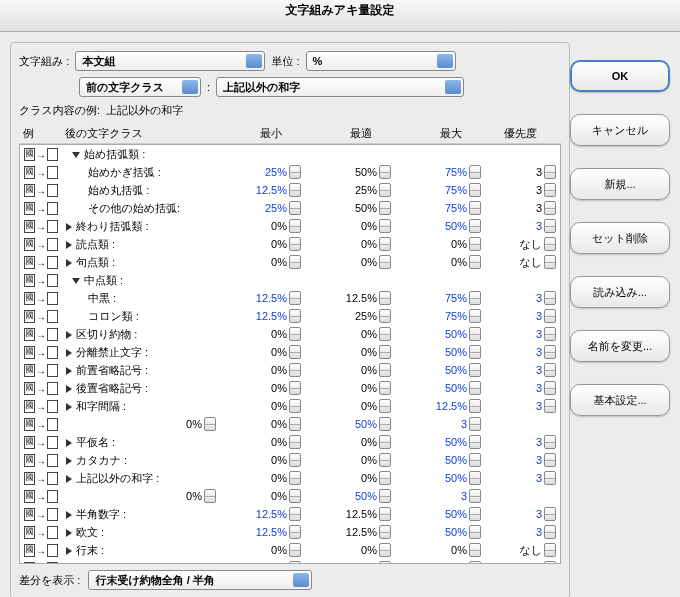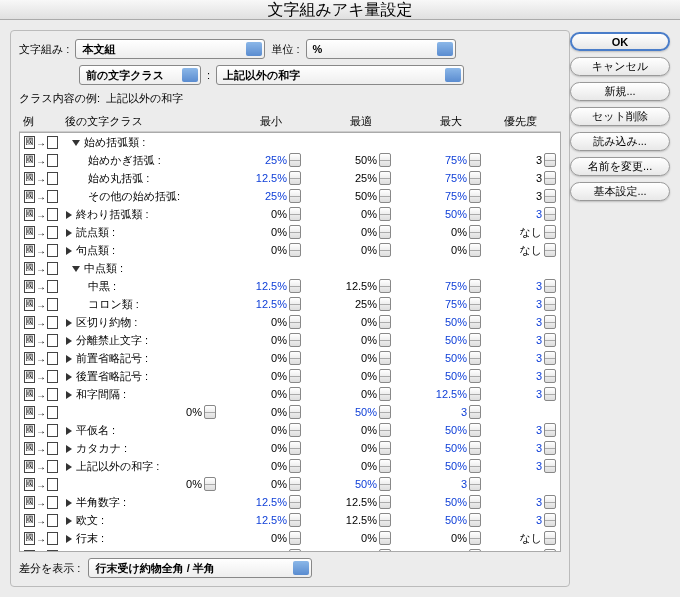--- a/index.html
+++ b/index.html
@@ -1,22 +1,22 @@
 <!DOCTYPE html>
 <html><head>
 <meta charset="utf-8">
 <style>
 * { box-sizing: border-box; margin: 0; padding: 0; }
 body { font-family: "Hiragino Kaku Gothic Pro", "Meiryo", sans-serif; font-size: 11px; background: #f0f0f0; width: 680px; height: 597px; overflow: hidden; }
 .dialog { width: 680px; height: 597px; background: #ececec; position: relative; }
-.titlebar { height: 20px; background: linear-gradient(#f8f8f8,#e0e0e0); border-bottom: 1px solid #aaa; text-align: center; line-height: 20px; font-size: 16px; font-weight: normal; }
+.titlebar { height: 32px; background: linear-gradient(#f8f8f8,#e0e0e0); border-bottom: 1px solid #aaa; text-align: center; line-height: 20px; font-size: 12px; font-weight: bold; }
 .content { display: flex; padding: 10px; height: calc(100% - 20px); }
 .main { flex: 1; background: #ececec; border: 1px solid #bbb; border-radius: 4px; padding: 8px; display: flex; flex-direction: column; }
 .side { width: 100px; display: flex; flex-direction: column; gap: 6px; padding-top: 2px; }
-.btn { background: linear-gradient(#fff,#e8e8e8); border: 1px solid #999; border-radius: 10px; height: 19px; font-size: 11px; cursor: pointer; box-shadow: 0 1px 2px rgba(0,0,0,0.2); }
+.btn { background: linear-gradient(#fff,#e8e8e8); border: 1px solid #999; border-radius: 10px; height: 32px; font-size: 11px; cursor: pointer; box-shadow: 0 1px 2px rgba(0,0,0,0.2); margin-top: 16px; }
 .btn.primary { border: 2px solid #4a7dc9; font-weight: bold; }
 .btn:disabled { color: #999; }
 .row { display: flex; align-items: center; gap: 6px; margin-bottom: 6px; }
 .label { white-space: nowrap; }
 .select { background: linear-gradient(#fff,#eee); border: 1px solid #888; border-radius: 3px; height: 20px; display: flex; align-items: center; padding: 0 6px; position: relative; cursor: pointer; font-weight: bold; }
 .select::after { content: ""; position: absolute; right: 2px; top: 2px; bottom: 2px; width: 16px; background: linear-gradient(#8bb7e8,#5a8cd0); border-radius: 2px; }
 .select .sel-text { position: relative; z-index: 1; }
 .table-wrap { flex: 1; background: #fff; border: 1px solid #aaa; overflow-y: auto; overflow-x: hidden; }
 .thead { display: grid; grid-template-columns: 42px 150px 85px 90px 90px 75px; padding: 2px 4px; background: #ececec; border-bottom: 1px solid #ccc; font-size: 11px; }
 .thead div:nth-child(3),.thead div:nth-child(4),.thead div:nth-child(5),.thead div:nth-child(6){text-align:right; padding-right:18px;}

